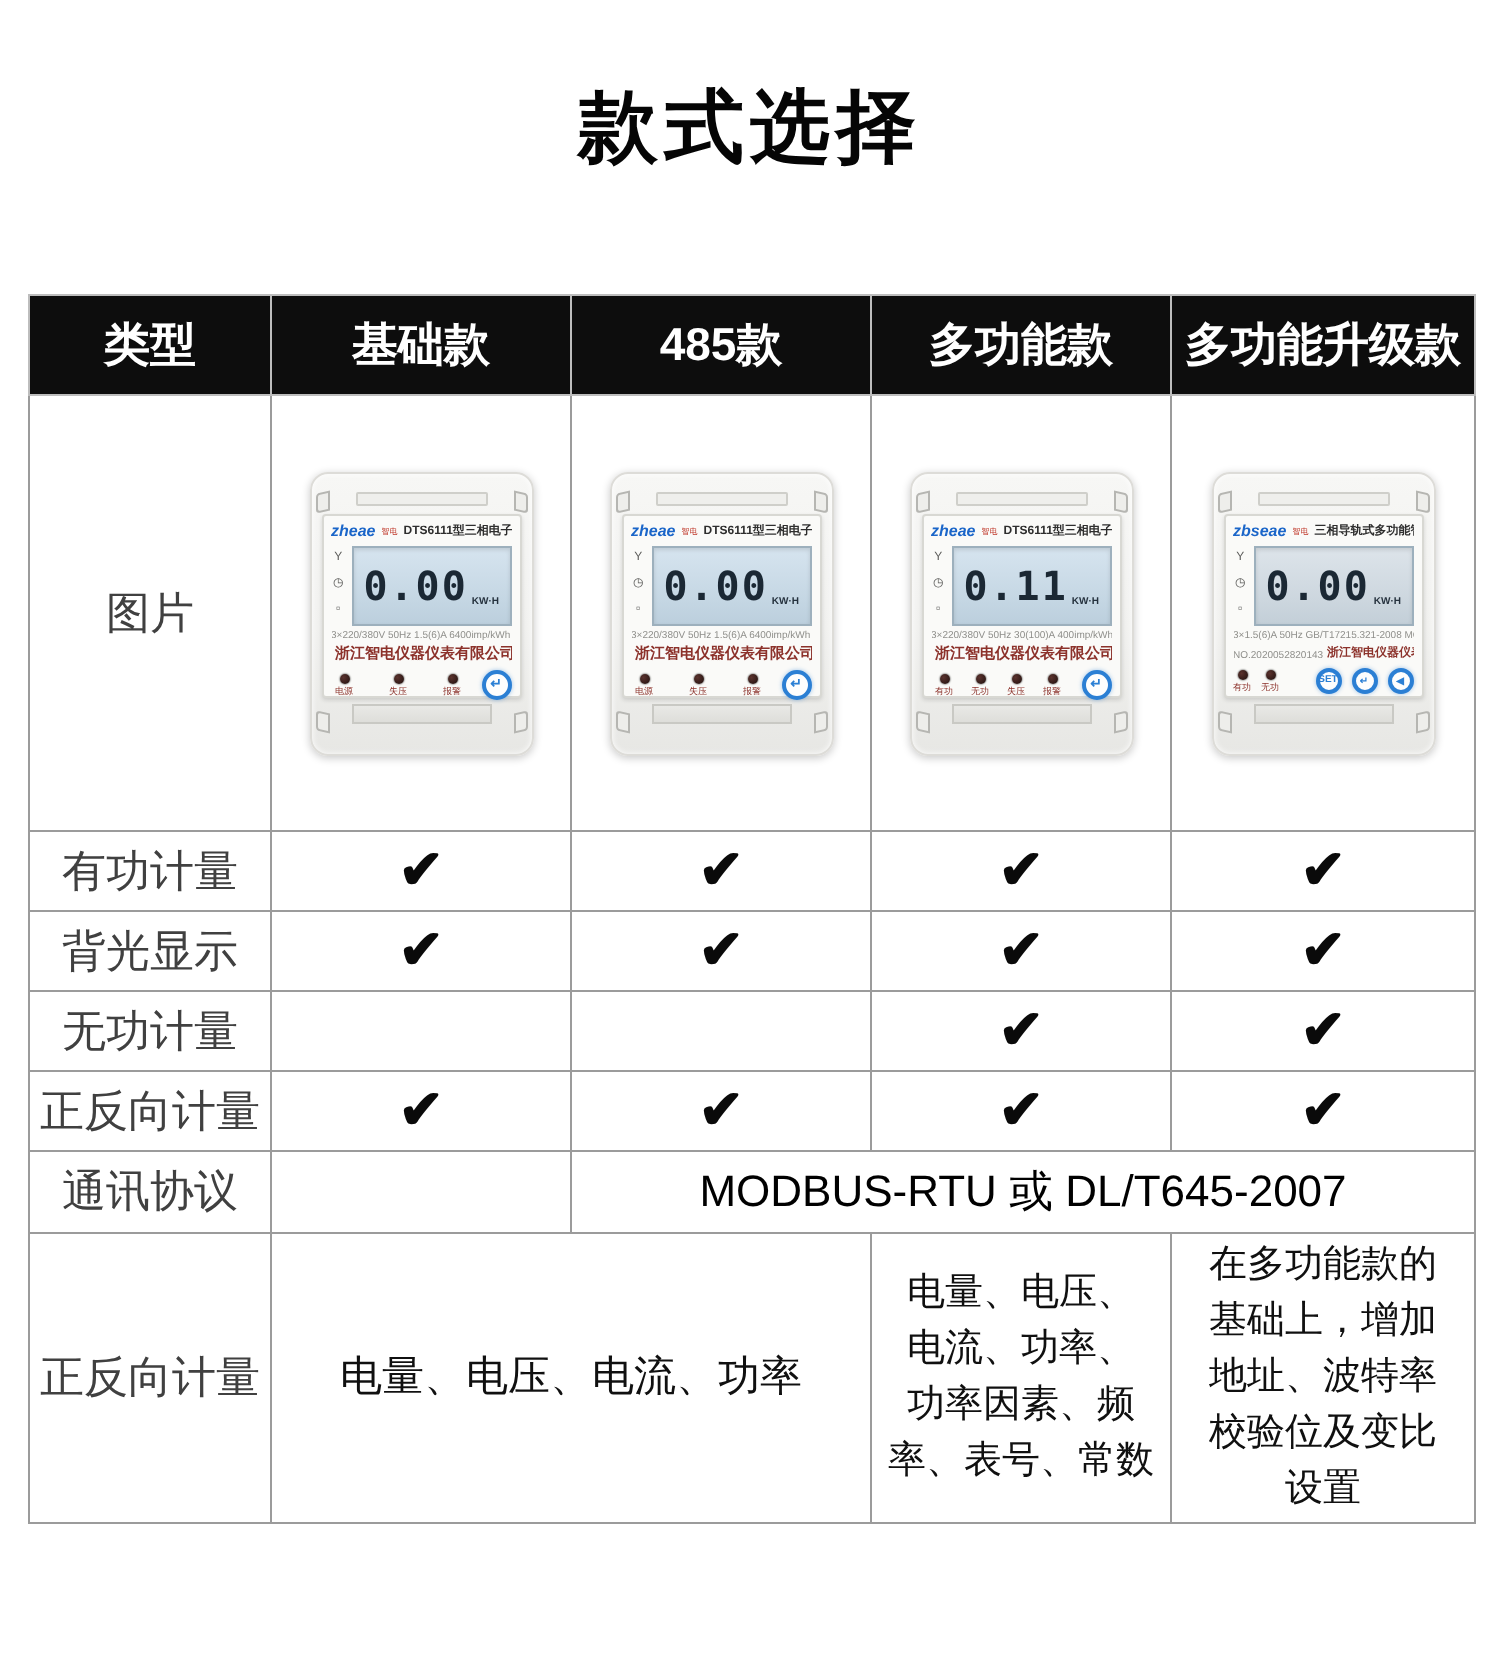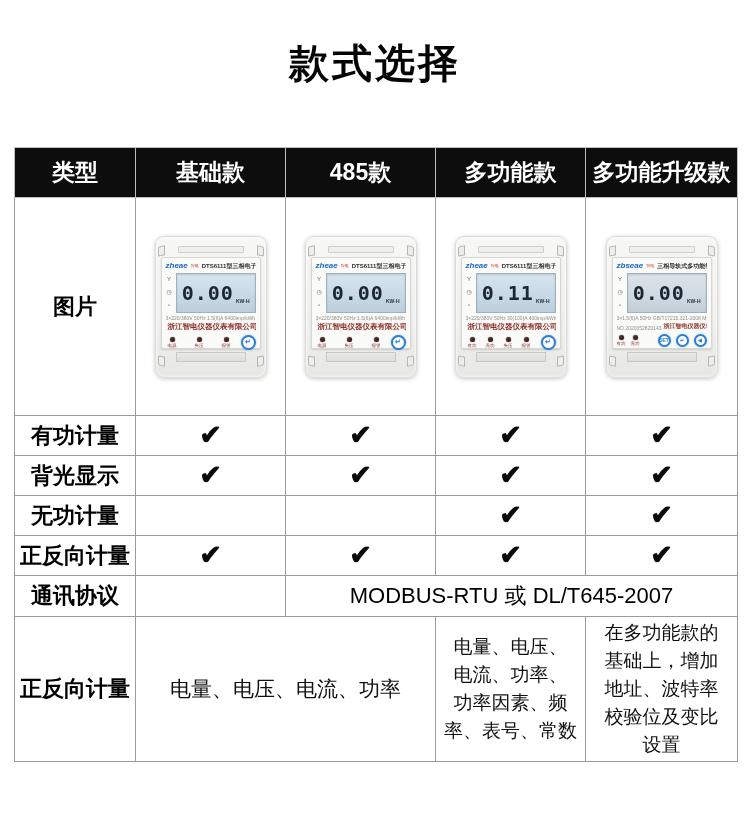--- a/index.html
+++ b/index.html
@@ -10,21 +10,21 @@
   .page-title { position: absolute; top: 36px; left: 0; width: 750px;
     text-align: center; font-size: 40px; font-weight: 700; color: #050505;
     letter-spacing: 3px; }
 
   table.cmp { position: absolute; left: 14px; top: 147px; width: 723px;
     border-collapse: collapse; table-layout: fixed; }
   .cmp td, .cmp th { border: 1px solid #9b9b9b; text-align: center;
     vertical-align: middle; overflow: hidden; }
   .cmp th { background: #0d0d0d; color: #ffffff; font-size: 23px;
     font-weight: 700; height: 50px; border-color: #bdbdbd; }
-  td.lbl { font-size: 22px; color: #000000; font-weight: 700; }
+  td.lbl { font-size: 22px; color: #404040; font-weight: 400; }
   tr.feat { height: 40px; }
   td.chk { font-size: 27px; color: #0a0a0a; font-weight: 700; line-height: 1; }
   tr.pic-row { height: 218px; }
   td.pic { background: #fff; }
   tr.proto-row { height: 41px; }
   td.proto { font-size: 22px; color: #000000; }
   tr.rt-row { height: 139px; }
   td.rt { font-size: 19px; color: #101010; white-space: pre-line; line-height: 28px; padding: 2px; }
   td.rt-basic { font-size: 21px; }
 

